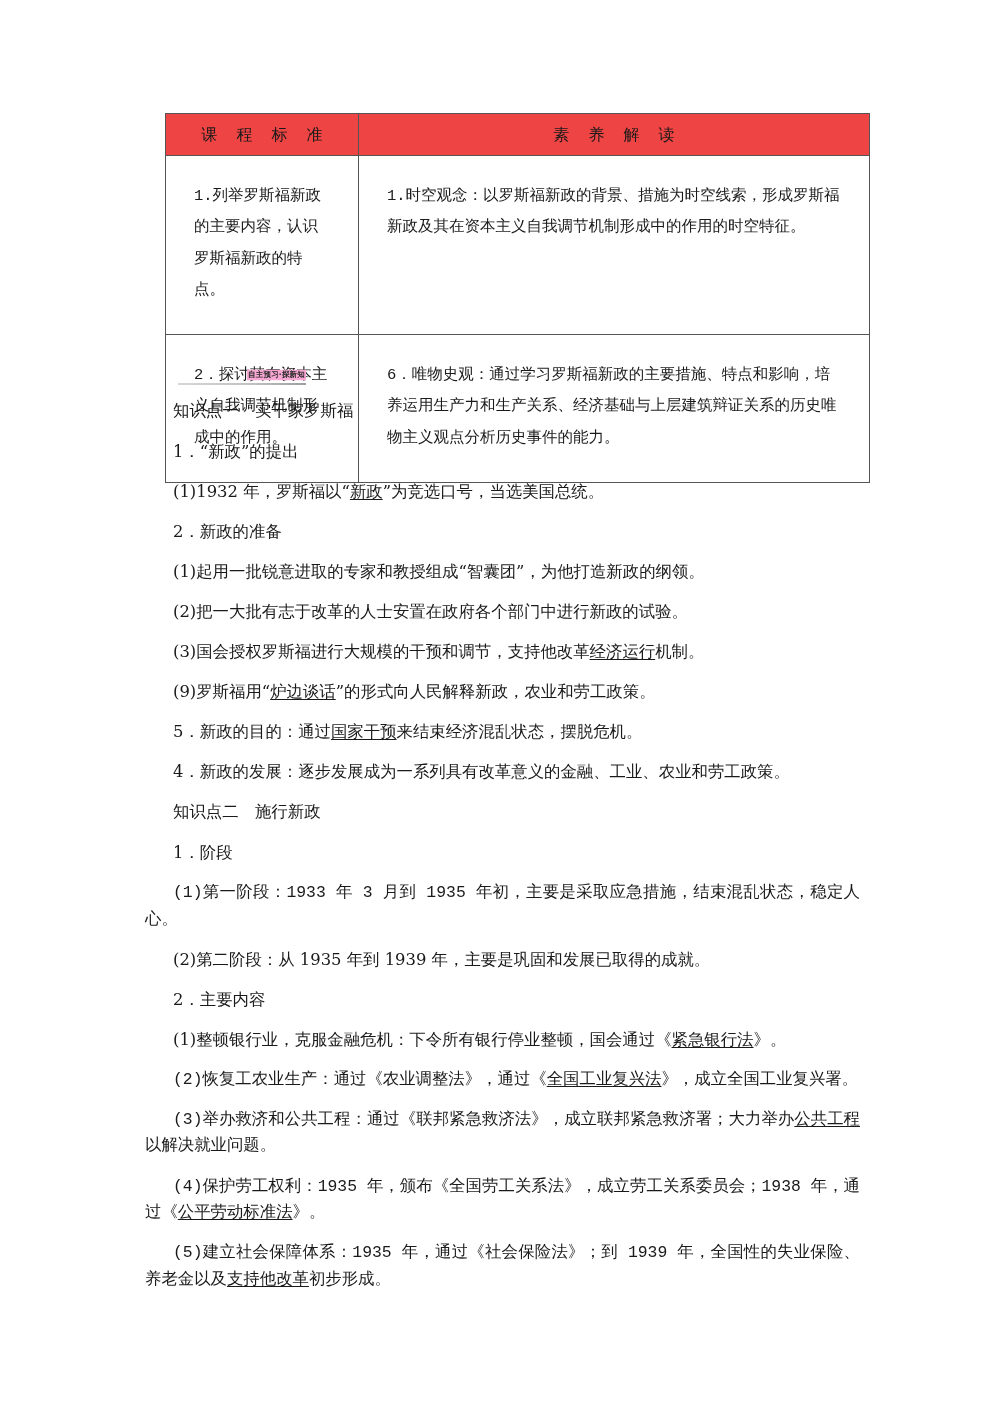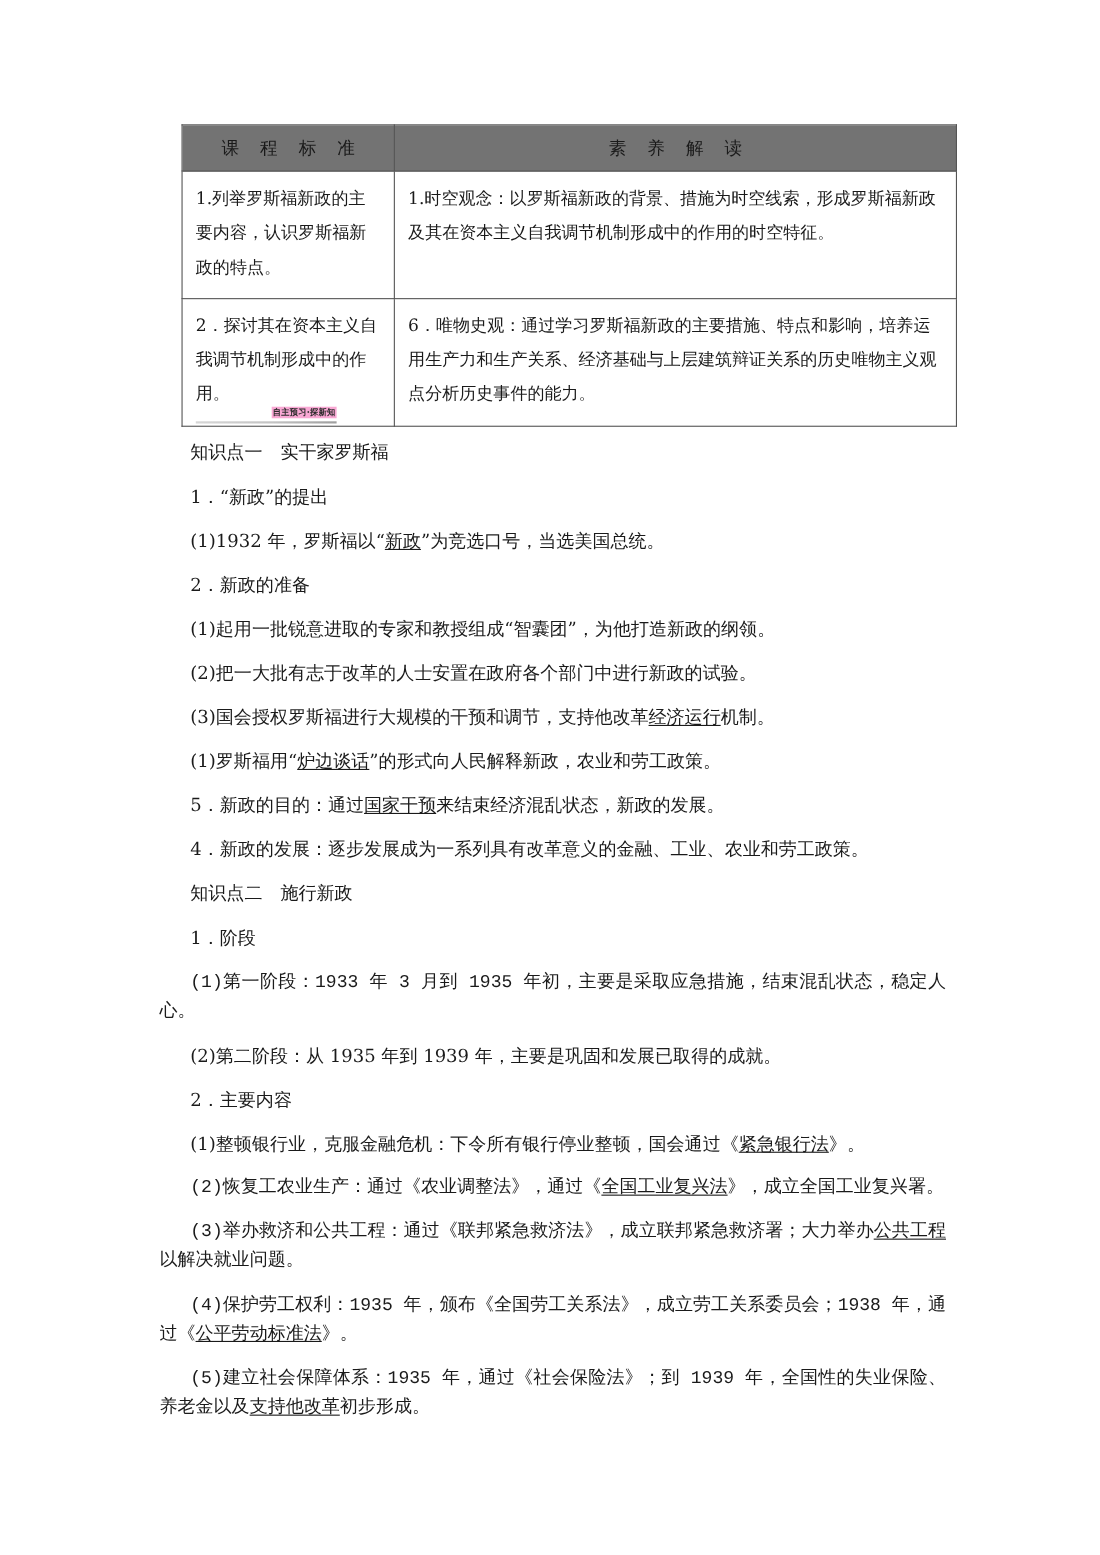--- a/index.html
+++ b/index.html
@@ -35,32 +35,32 @@
   .std-table td, .std-table th {
     border: 1px solid #555555;
     vertical-align: top;
     padding: 9px 12px 12px 12px;
     font-size: 15.5px;
     line-height: 2.02;
     font-weight: normal;
     text-align: left;
   }
   .std-table thead th {
-    background: #737373;
+    background: #ef4444;
     text-align: center;
     padding: 9px 6px 8px 6px;
     letter-spacing: 7px;
     text-indent: 7px;
     font-size: 16px;
     line-height: 1.5;
   }
   .col-left  { width: 180px; }
   .col-right { width: 498px; }
 
-  .cell-para { margin: 0; }
+  .cell-para { margin: 16px; font-family: Liberation Mono, monospace; }
 
   
   .marker {
     position: absolute;
     left: 178px;
     top: 370px;
     width: 128px;
     height: 19px;
   }
   .marker-rule {
@@ -158,23 +158,23 @@
 
 
     <p class="line ind1">2．新政的准备</p>
 
     <p class="line ind1">(1)起用一批锐意进取的专家和教授组成“智囊团”，为他打造新政的纲领。</p>
 
     <p class="line ind1">(2)把一大批有志于改革的人士安置在政府各个部门中进行新政的试验。</p>
 
     <p class="line ind1"><span>(3)国会授权罗斯福进行大规模的干预和调节，支持他改革</span><span class="u">经济运行</span><span>机制。</span></p>
 
-    <p class="line ind1"><span>(1)罗斯福用“</span><span class="u">炉边谈话</span><span>”的形式向人民解释新政，农业和劳工政策。</span></p>
+    <p class="line ind1"><span>(9)罗斯福用“</span><span class="u">炉边谈话</span><span>”的形式向人民解释新政，农业和劳工政策。</span></p>
 
-    <p class="line ind1"><span>5．新政的目的：通过</span><span class="u">国家干预</span><span>来结束经济混乱状态，新政的发展。</span></p>
+    <p class="line ind1"><span>5．新政的目的：通过</span><span class="u">国家干预</span><span>来结束经济混乱状态，摆脱危机。</span></p>
 
     <p class="line ind1">4．新政的发展：逐步发展成为一系列具有改革意义的金融、工业、农业和劳工政策。</p>
 
     <p class="line ind1 heading">知识点二　施行新政</p>
 
     <p class="line ind1">1．阶段</p>
 
     <p class="line ind-hang">(1)第一阶段：1933 年 3 月到 1935 年初，主要是采取应急措施，结束混乱状态，稳定人心。</p>
 
     <p class="line ind1">(2)第二阶段：从 1935 年到 1939 年，主要是巩固和发展已取得的成就。</p>

